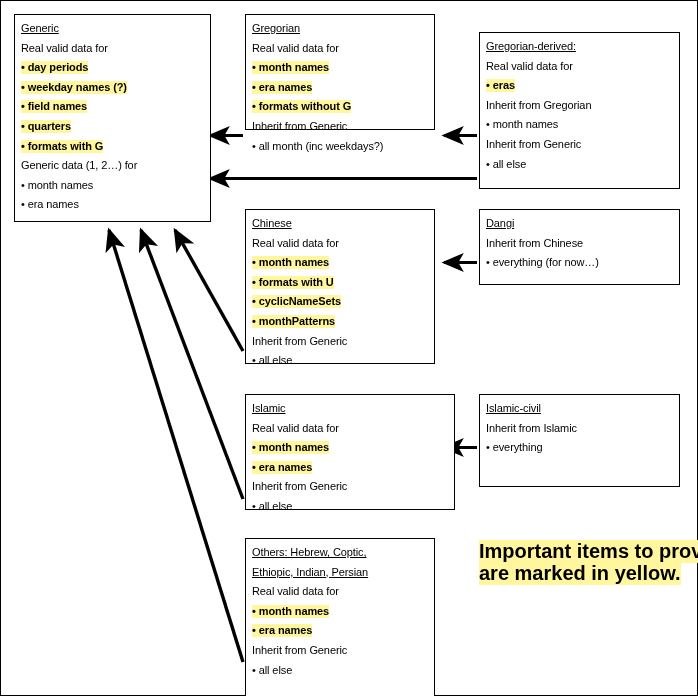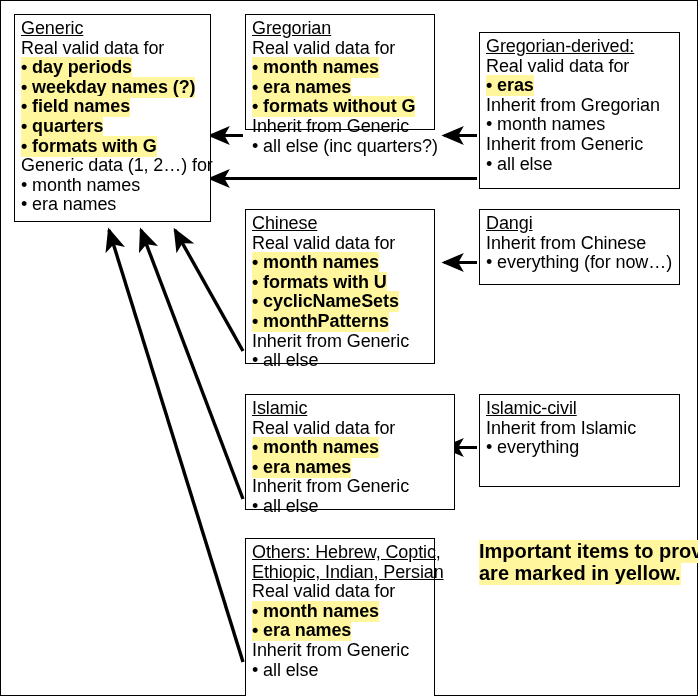--- a/index.html
+++ b/index.html
@@ -42,21 +42,21 @@
     background: #ffffff;
     padding: 4px 5px 4px 6px;
   }
   .legend-note {
     position: absolute;
     box-sizing: border-box;
     background: transparent;
     padding: 0;
   }
   .line {
-    font-size: 18px;
+    font-size: 11px;
     line-height: 19.6px;
     color: #000000;
     white-space: pre;
     letter-spacing: -0.1px;
   }
   .title {
     text-decoration: underline;
   }
   .hl > .ink {
     background: #fff69e;
@@ -135,21 +135,21 @@
     <div class="line">• era names</div>
   </div>
 
   <div class="node" id="node-gregorian" style="left:245px; top:14px; width:190px; height:116px;">
     <div class="line title">Gregorian</div>
     <div class="line">Real valid data for</div>
     <div class="line hl"><span class="ink">• month names</span></div>
     <div class="line hl"><span class="ink">• era names</span></div>
     <div class="line hl"><span class="ink">• formats without G</span></div>
     <div class="line">Inherit from Generic</div>
-    <div class="line">• all else (inc quarters?)</div>
+    <div class="line">• all month (inc weekdays?)</div>
   </div>
 
   <div class="node" id="node-gregorian-derived" style="left:479px; top:32px; width:201px; height:157px;">
     <div class="line title">Gregorian-derived:</div>
     <div class="line">Real valid data for</div>
     <div class="line hl"><span class="ink">• eras</span></div>
     <div class="line">Inherit from Gregorian</div>
     <div class="line">• month names</div>
     <div class="line">Inherit from Generic</div>
     <div class="line">• all else</div>

